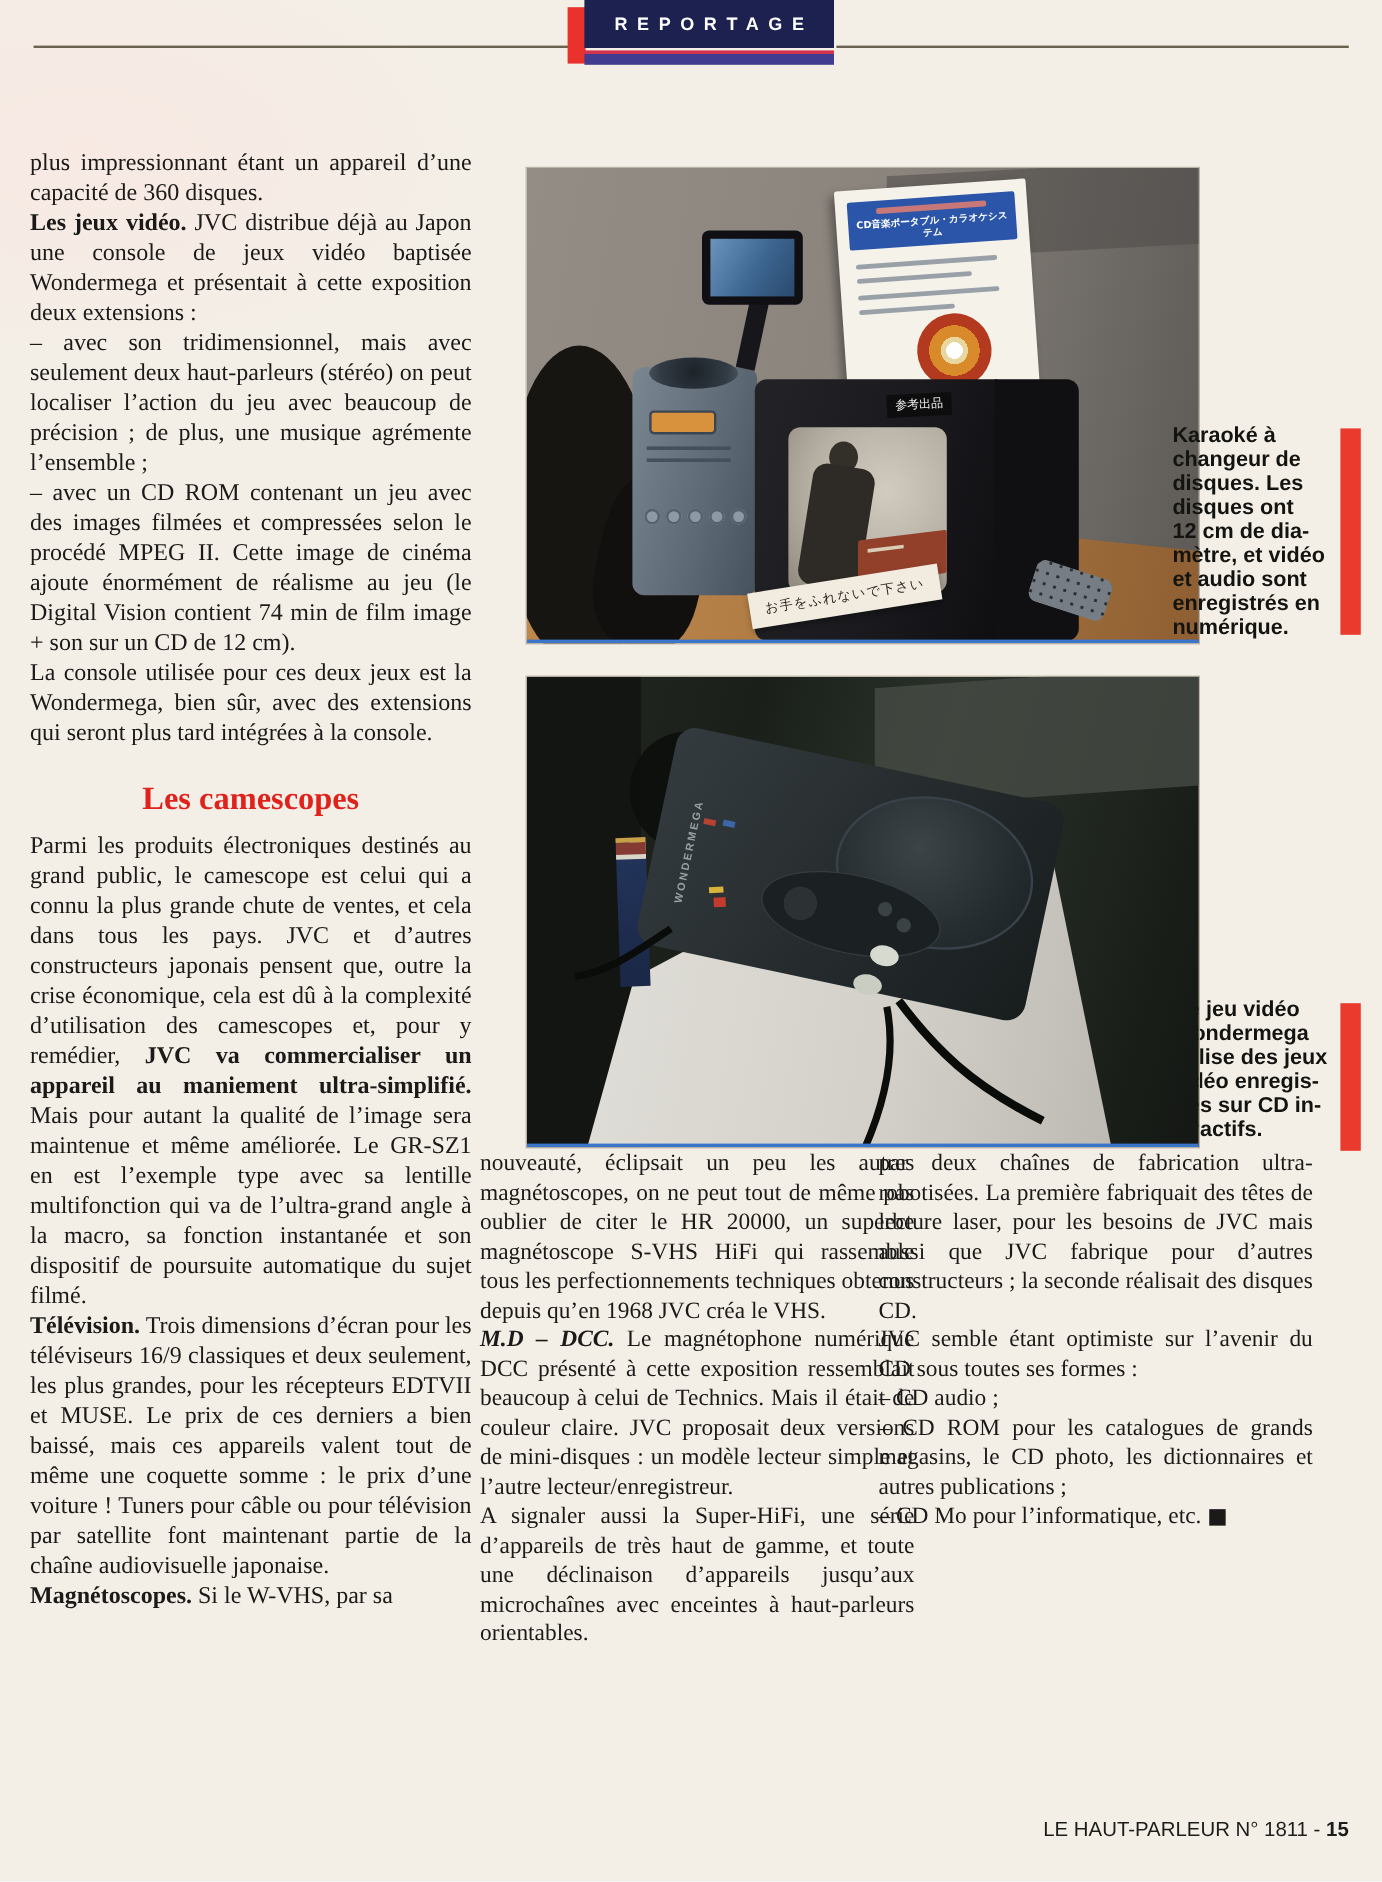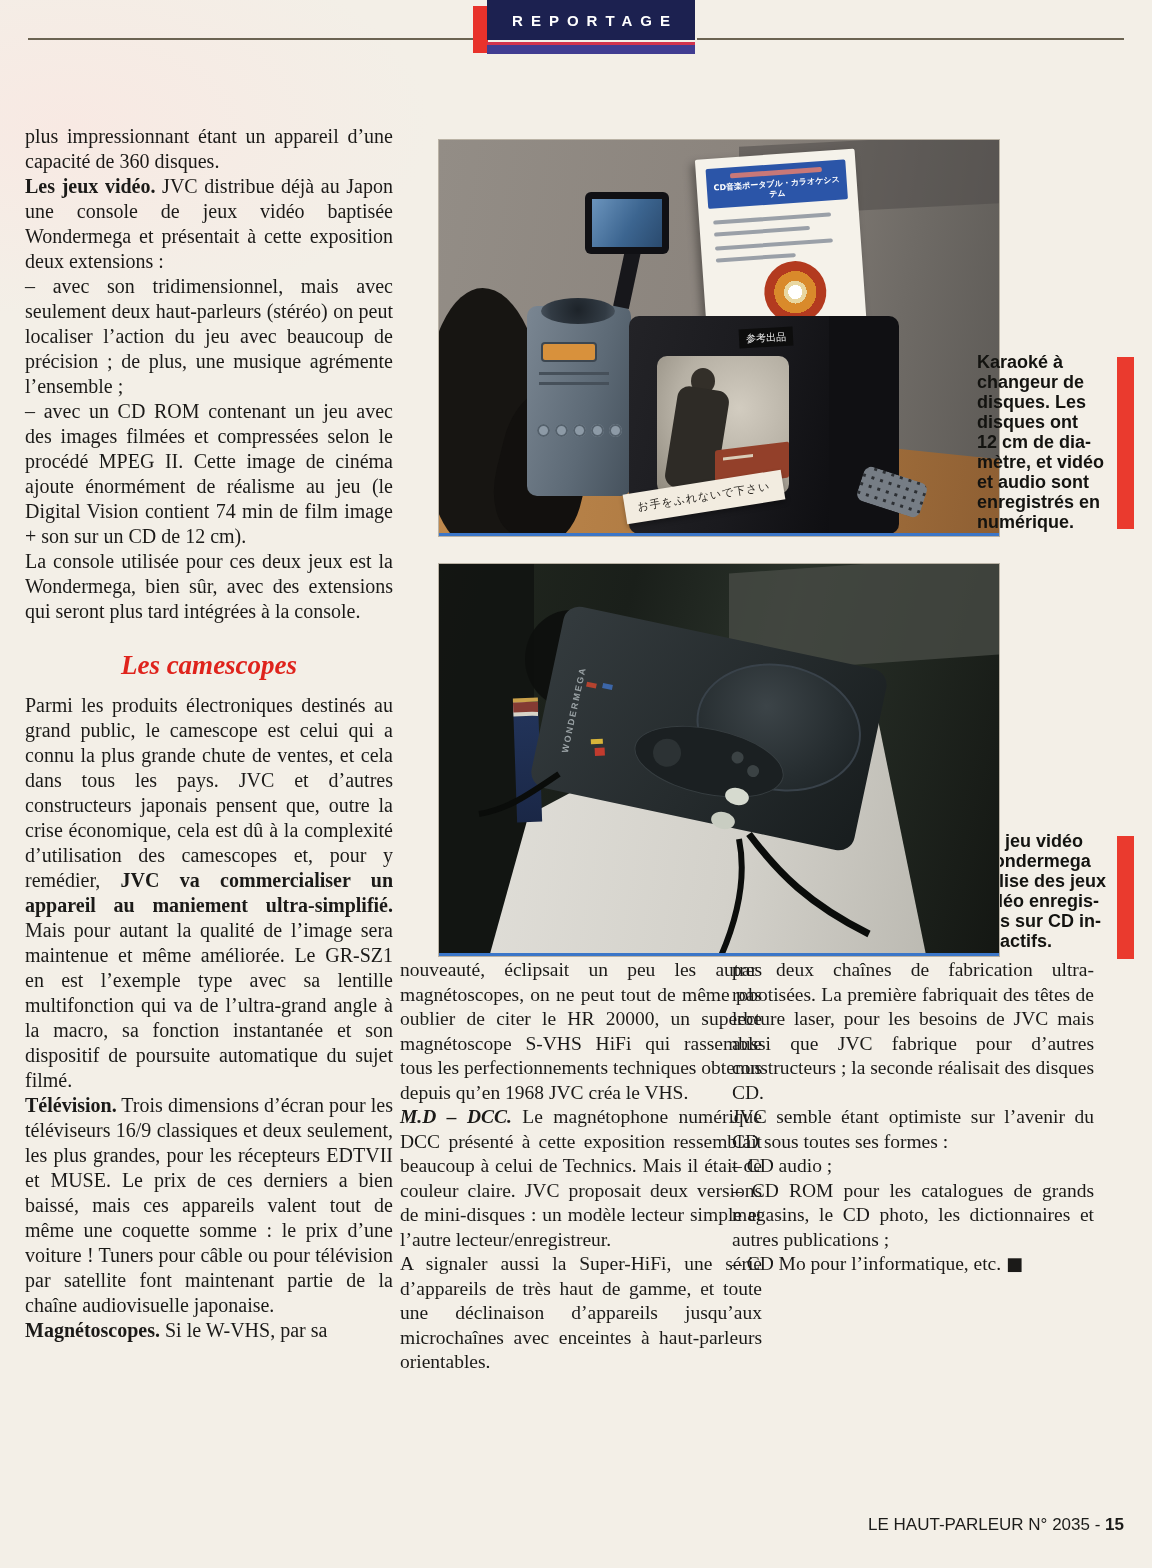--- a/index.html
+++ b/index.html
@@ -25,21 +25,21 @@
   
   .col{position:absolute;text-align:justify;}
   .col p{margin:0;font-size:20px;line-height:25px;}
   .col-left{left:25px;top:124px;width:368px;}
   .col-mid{left:400px;top:958px;width:362px;}
   .col-right{left:732px;top:958px;width:362px;}
   .col-mid p,.col-right p{font-size:19.5px;line-height:24.5px;}
   .lead{font-weight:bold;}
   .lead.ital{font-style:italic;}
   h2.red{color:#df231c;font-size:27px;line-height:30px;font-weight:bold;text-align:center;
-    margin:26px 0 13px 0;white-space:pre-line;font-style:italic;}
+    margin:26px 0 13px 0;white-space:pre-line;}
   h2.red.second{margin-top:36px;}
   .endmark{font-family:"DejaVu Sans",sans-serif;font-size:18px;}
   
   .caption{position:absolute;left:977px;width:138px;
     font-family:"Liberation Sans","DejaVu Sans",sans-serif;font-weight:bold;
     font-size:18px;line-height:20px;white-space:pre-line;color:#131310;}
   .caption.c1{top:352px;}
   .caption.c2{top:831px;}
   .capbar{position:absolute;left:1117px;width:17px;background:#ea3a2e;}
   .capbar.b1{top:357px;height:172px;}
@@ -273,16 +273,16 @@
 
   <section class="col col-right">
     <p><span>par deux chaînes de fabrication ultra-robotisées. La première fabriquait des têtes de lecture laser, pour les besoins de JVC mais aussi que JVC fabrique pour d’autres constructeurs ; la seconde réalisait des disques CD.</span></p>
     <p><span>JVC semble étant optimiste sur l’avenir du CD sous toutes ses formes :</span></p>
     <p><span>– CD audio ;</span></p>
     <p><span>– CD ROM pour les catalogues de grands magasins, le CD photo, les dictionnaires et autres publications ;</span></p>
     <p><span>– CD Mo pour l’informatique, etc. </span><span class="endmark">■</span></p>
   </section>
 
   <div class="footer">
-    <span>LE HAUT-PARLEUR N° 2035 - </span><b>15</b>
+    <span>LE HAUT-PARLEUR N° 1811 - </span><b>15</b>
   </div>
 
 </div>
 
 </body></html>

